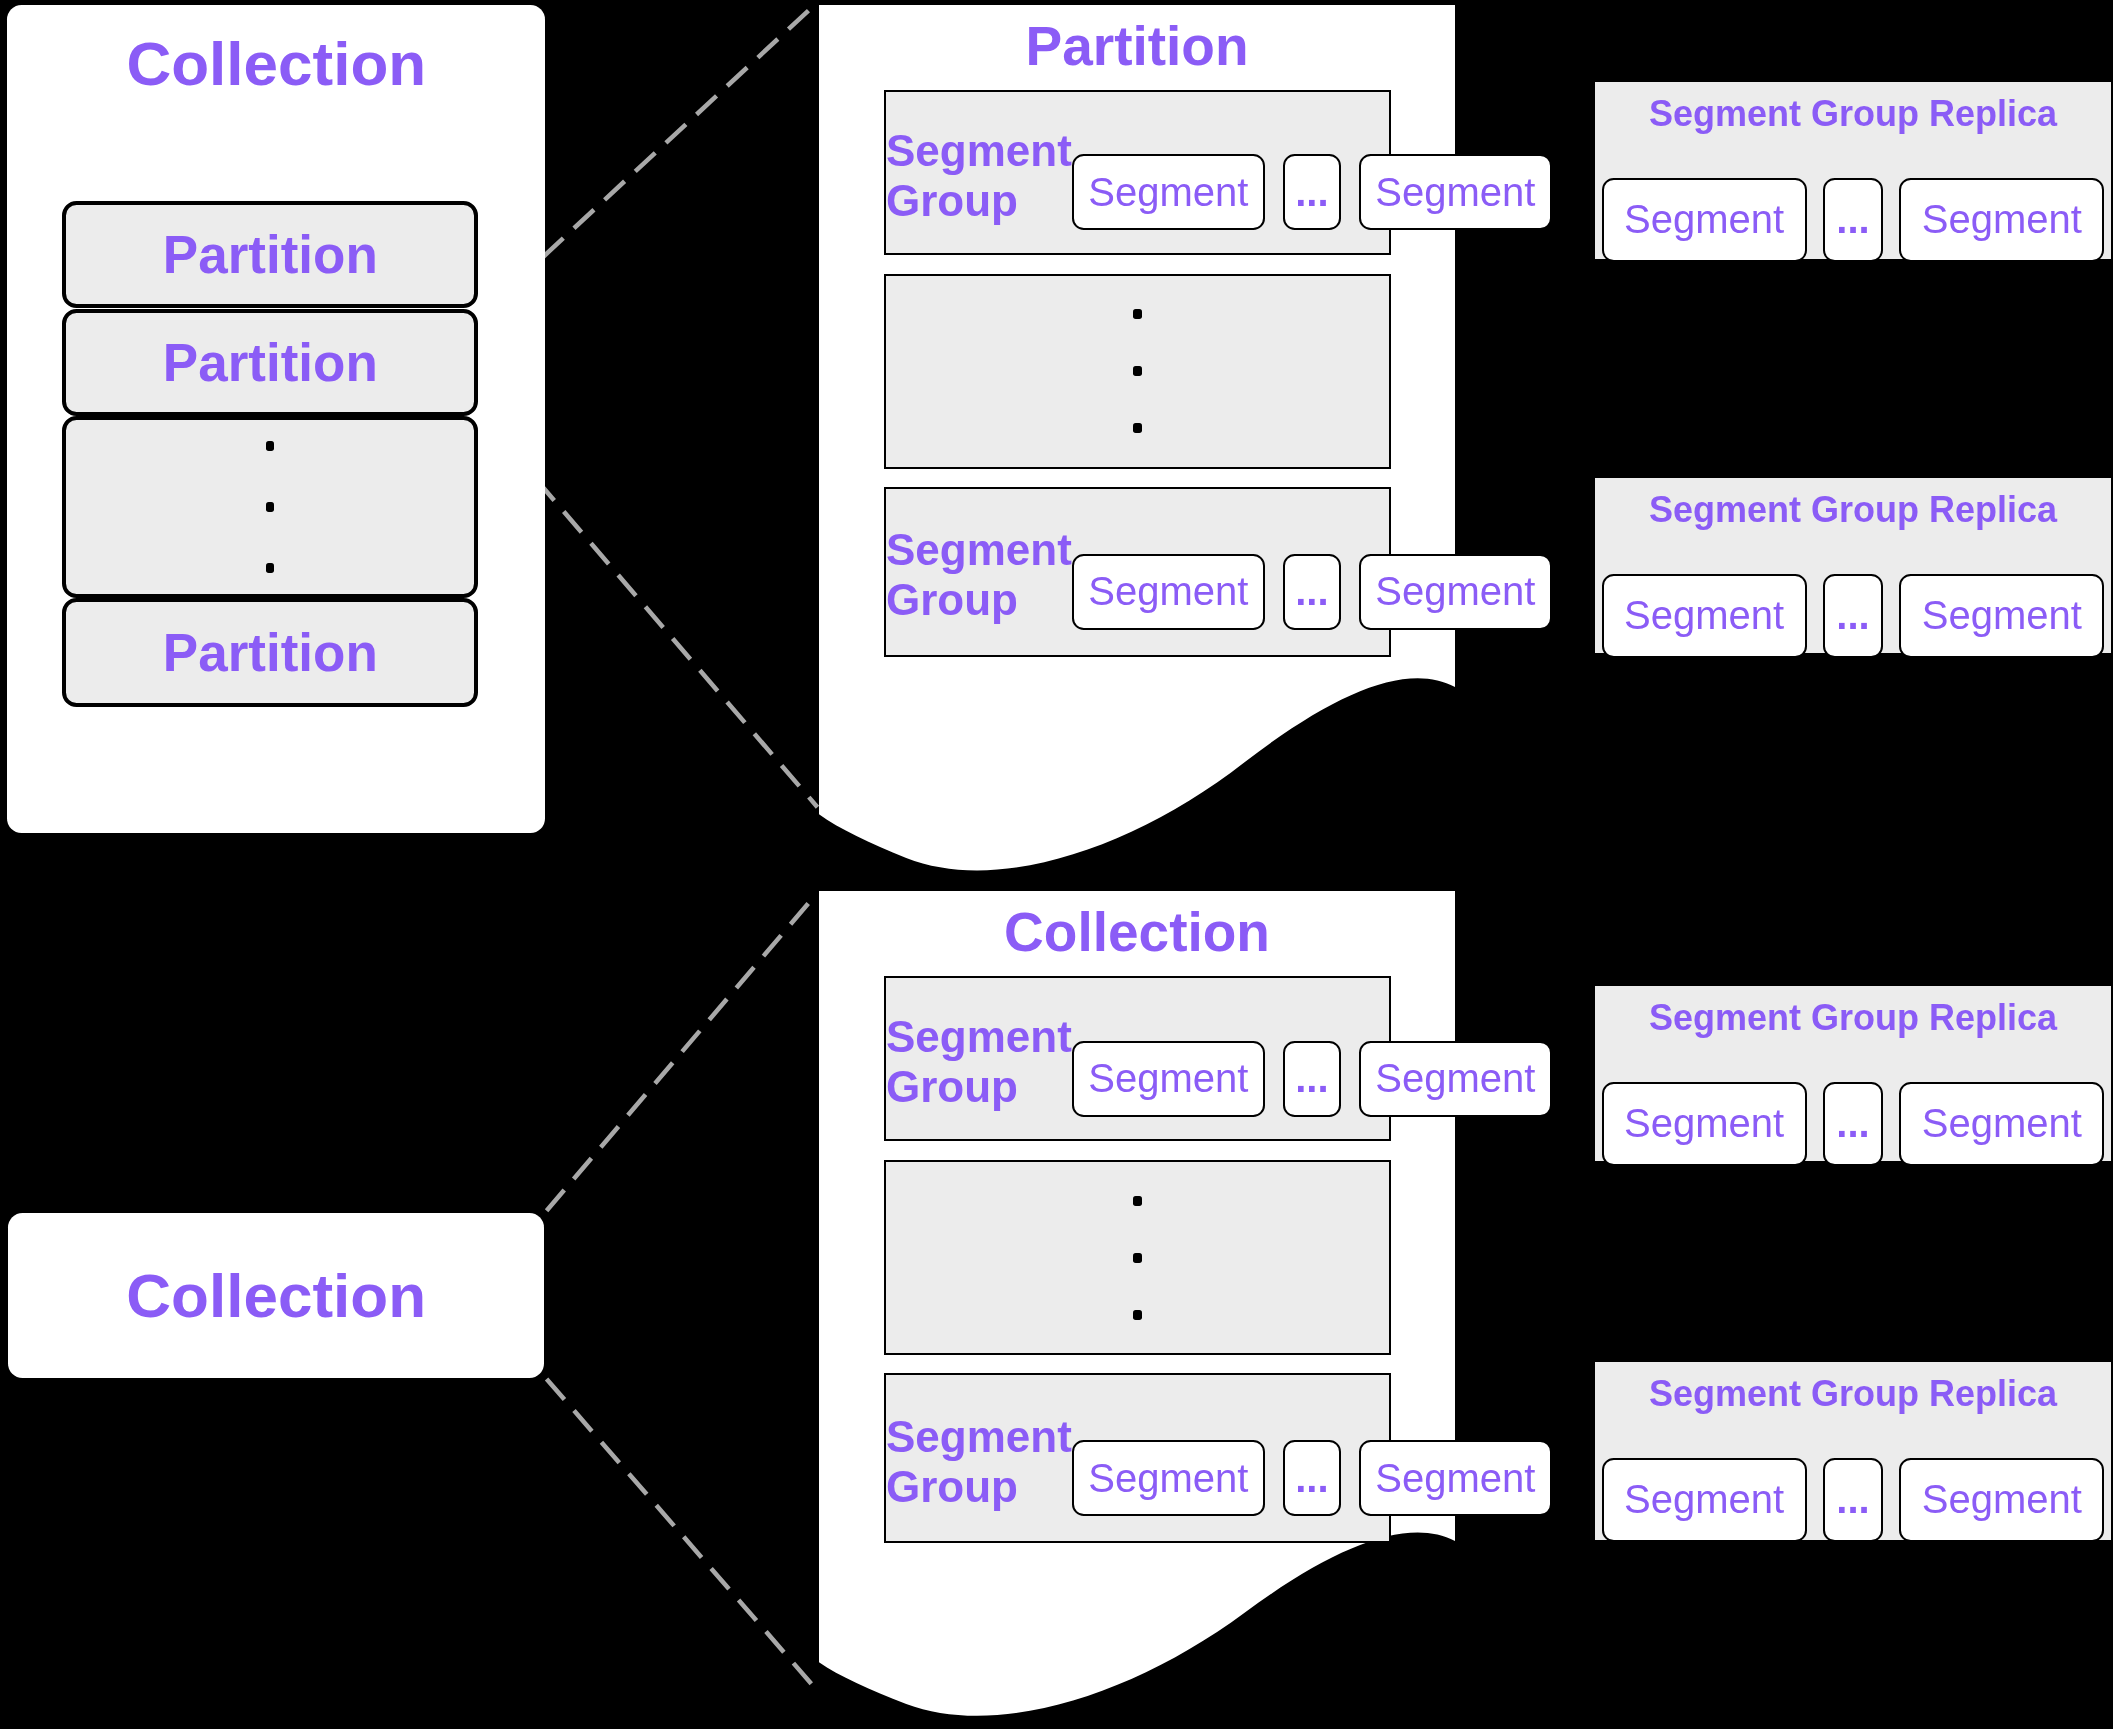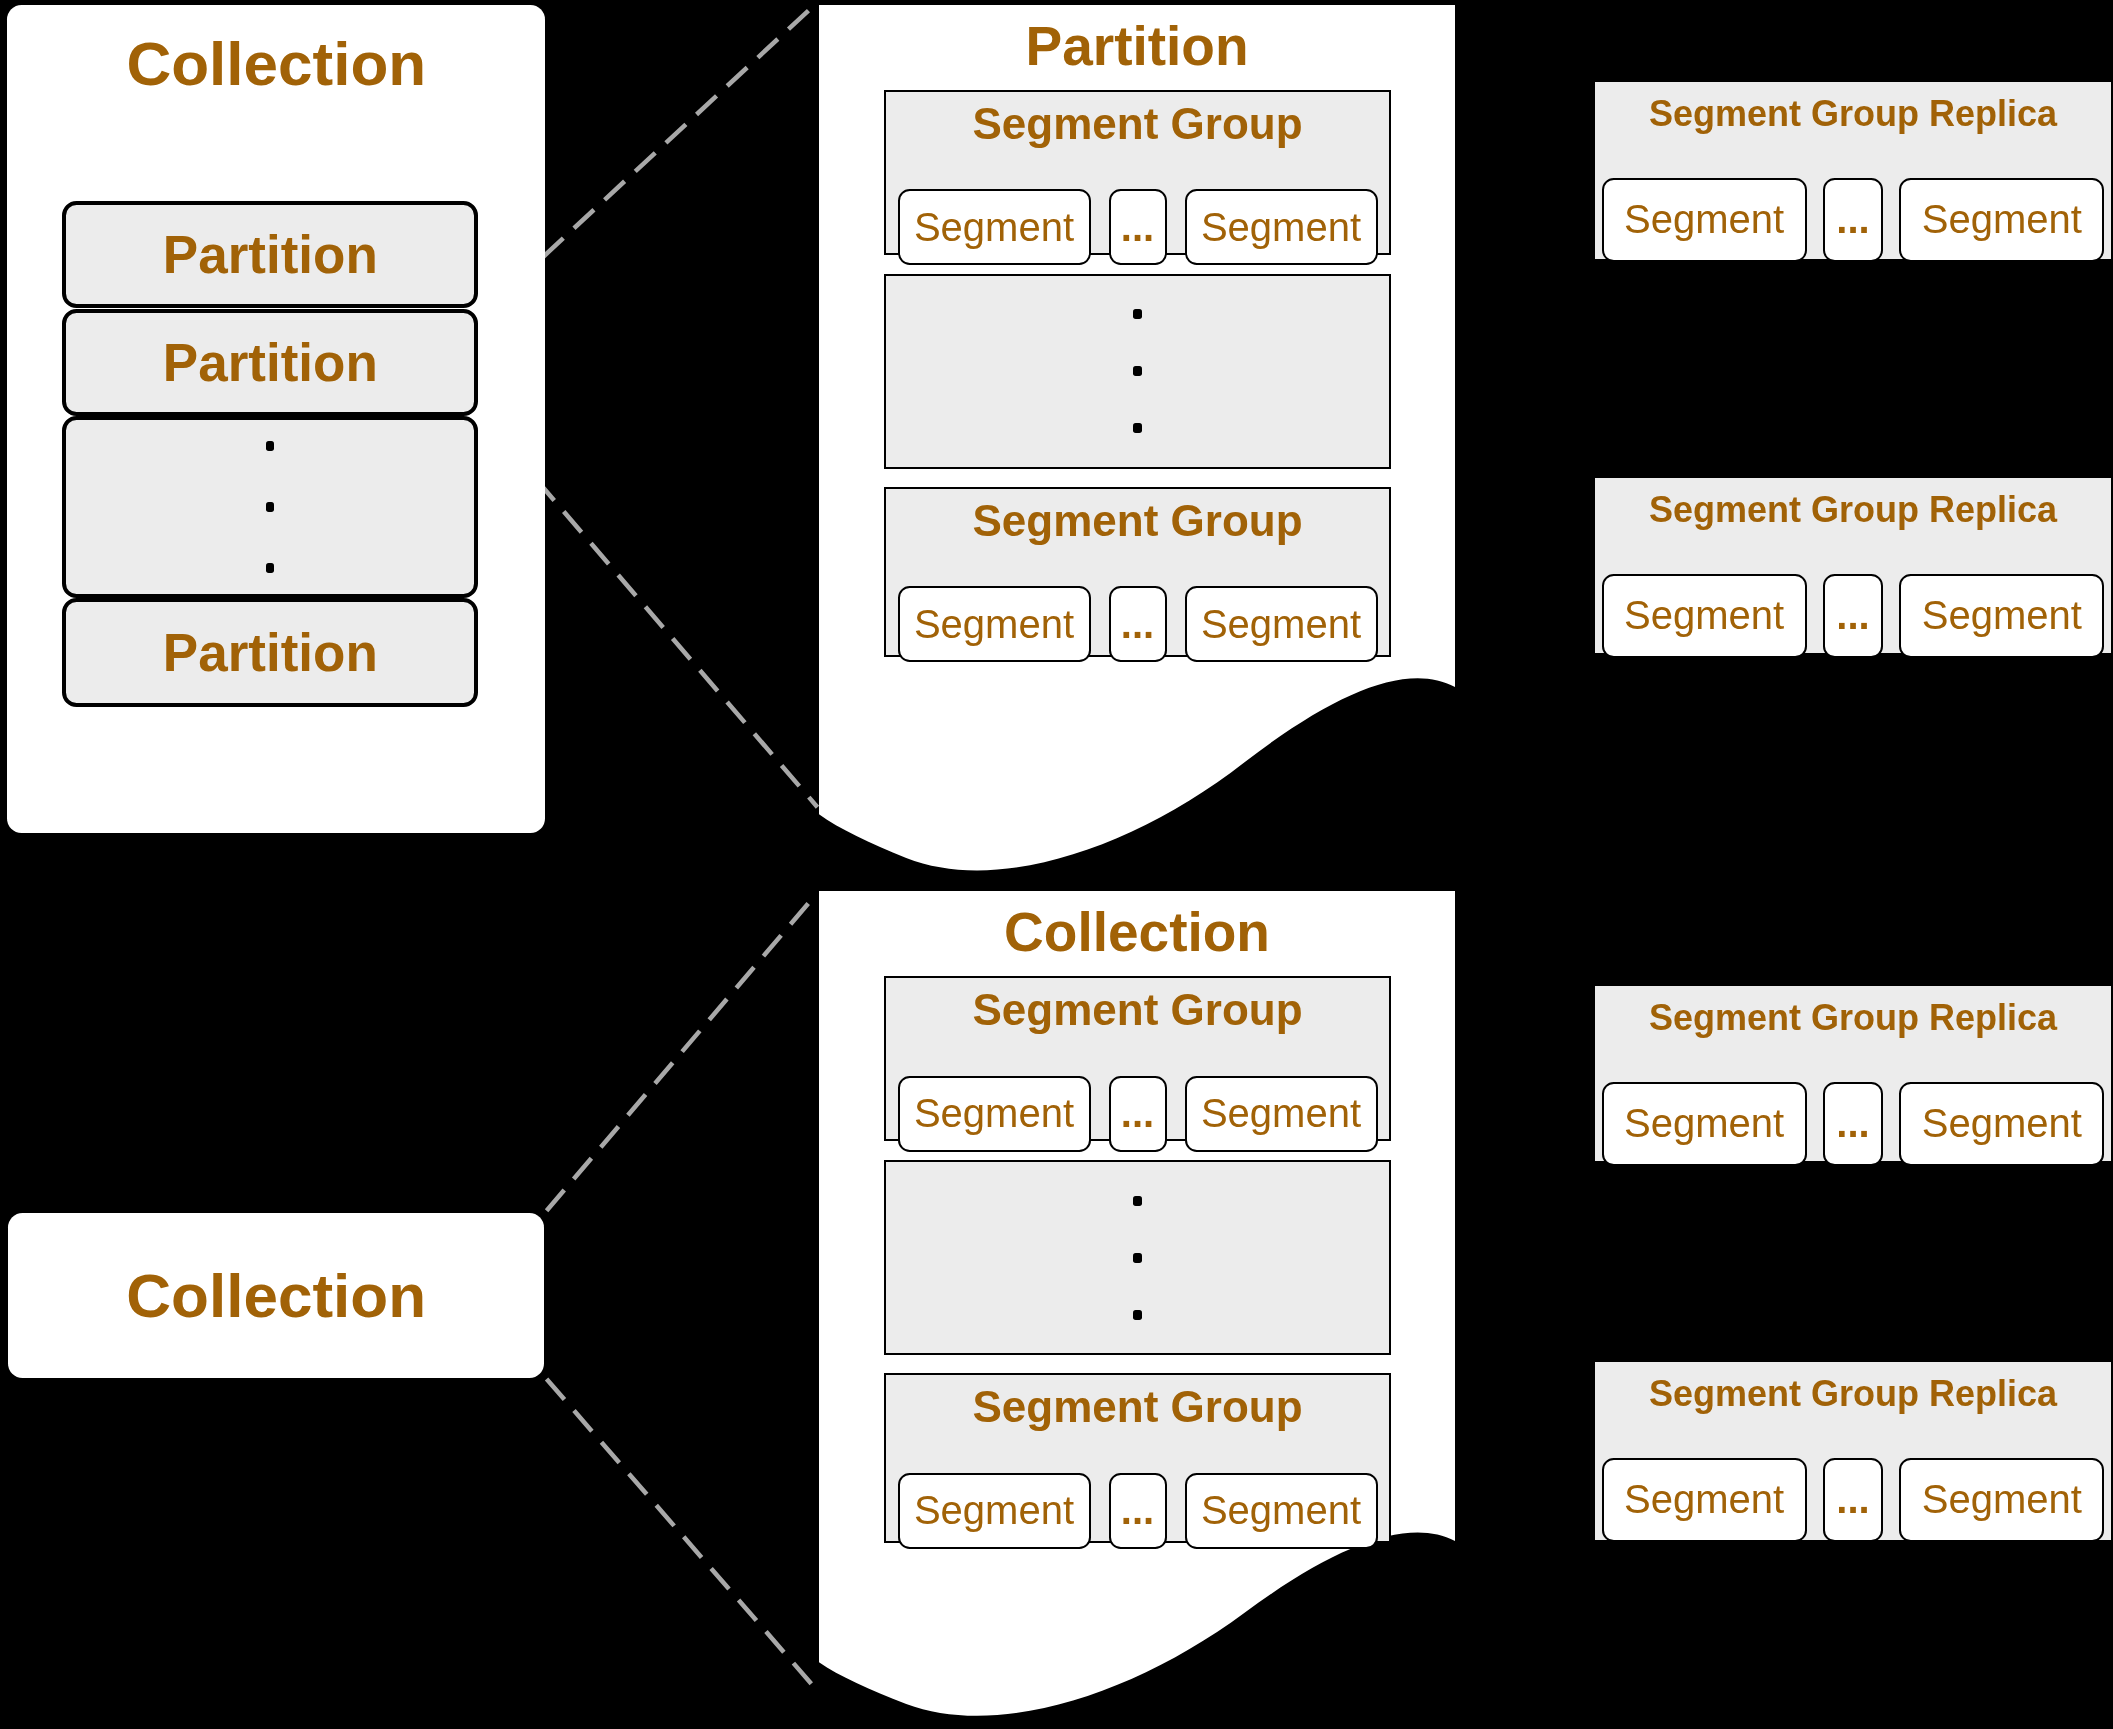--- a/index.html
+++ b/index.html
@@ -1,39 +1,39 @@
 <!DOCTYPE html>
 <html style="font-size:14.5px"><head>
 <meta charset="utf-8">
 <style>
   html,body{margin:0;padding:0;background:#000;}
   .stage{
     position:relative;width:2114px;height:1729px;background:#000000;
-    overflow:hidden;font-family:"Liberation Sans",sans-serif;color:#a16207;
+    overflow:hidden;font-family:"Liberation Sans",sans-serif;color:#8b5cf6;
   }
   .abs{position:absolute;}
   
   .panel{background:#ffffff;border-radius:14.5px;}
   .panel-title{position:absolute;left:0;right:0;text-align:center;font-weight:700;font-size:62px;}
   
   .gbox{
     position:absolute;left:55px;width:416px;background:#ececec;
     border:4.5px solid #000;border-radius:14.5px;box-sizing:border-box;
     display:flex;align-items:center;justify-content:center;
   }
   .gbox-label{font-weight:700;font-size:53px;}
   
   .doc{position:absolute;width:636px;}
   .doc-bg{position:absolute;left:0;top:0;}
   .doc-title{position:absolute;left:0;right:0;top:9px;text-align:center;font-weight:700;font-size:55px;}
   
   .sg{
     position:absolute;left:65px;width:507px;background:#ececec;
     border:2.7px solid #000;box-sizing:border-box;
-    display:flex;flex-direction:column;align-items:center;
+    display:flex;flex-direction:row;align-items:center;
   }
   .sg-title{font-weight:700;font-size:44px;margin-top:7.3px;}
   .seg-row{display:flex;align-items:center;gap:18px;margin-top:12.7px;}
   .seg{
     background:#ffffff;border:2.7px solid #000;border-radius:11.8px;box-sizing:border-box;
     display:flex;align-items:center;justify-content:center;font-size:40px;margin-top:28px;
   }
   .seg-wide{width:193px;height:76px;}
   .seg-dots{width:58px;height:76px;font-weight:700;}
   

